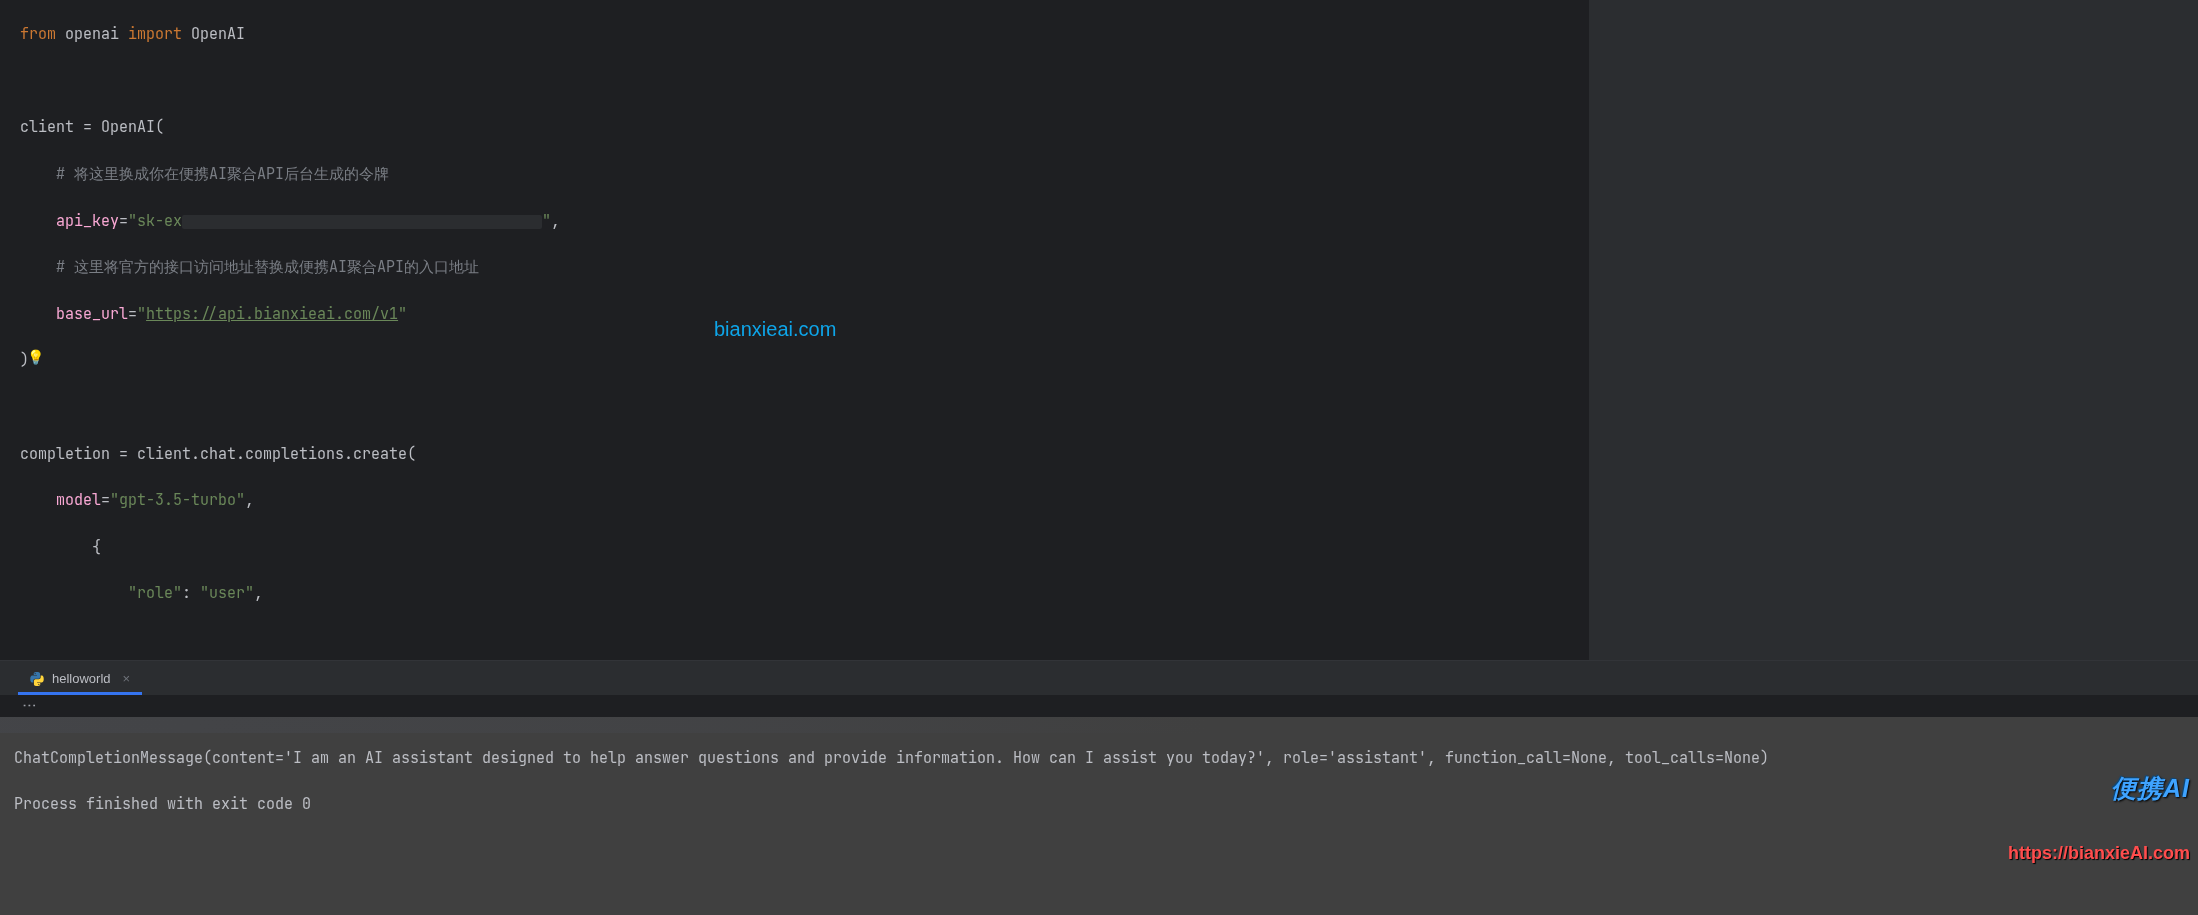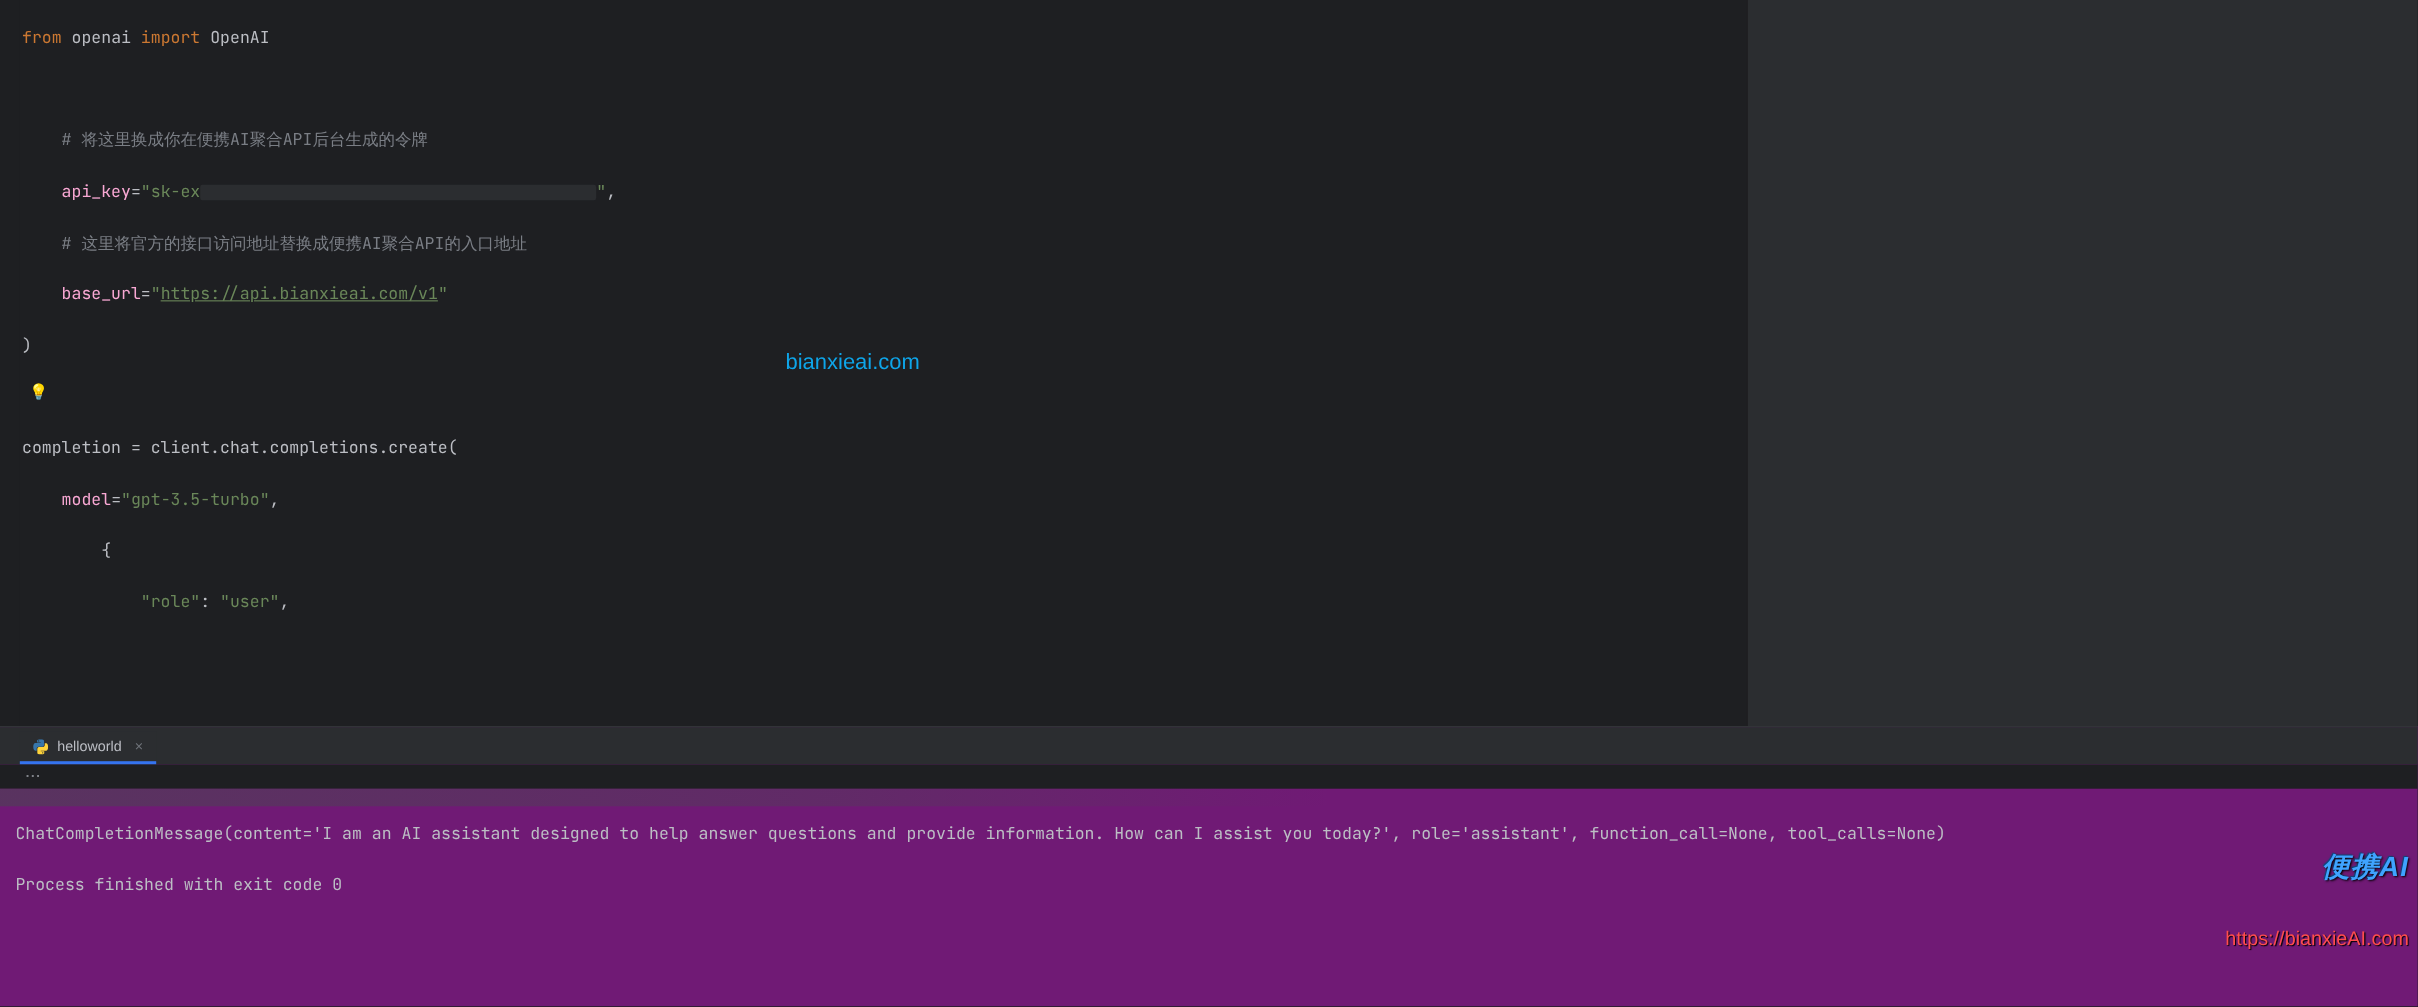--- a/index.html
+++ b/index.html
@@ -83,21 +83,21 @@
     width: 610px;
     background: #2b2d30;
     border-left: 1px solid #1e1f22;
   }
 
   .terminal-area {
     flex: 0 0 auto;
     height: 255px;
     display: flex;
     flex-direction: column;
-    background: #701a75;
+    background: #404040;
     border-top: 1px solid #323438;
   }
   .run-tabs {
     height: 34px;
     background: #2b2d30;
     display: flex;
     align-items: flex-end;
     padding-left: 18px;
     gap: 0;
   }
@@ -160,39 +160,40 @@
     color: #3fa3ff;
     font-size: 25px;
     font-weight: 700;
     font-style: italic;
     text-shadow: 1px 1px 2px #000, -1px -1px 1px #0a4a80;
     letter-spacing: 1px;
   }
   .brand-overlay .url {
     color: #ff4d4d;
     font-size: 18px;
-    font-weight: 400;
+    font-weight: 700;
     text-shadow: 1px 1px 1px #000;
     margin-top: -4px;
   }
 </style>
 </head>
 <body>
 
 <div class="root">
 
   <div class="editor-row">
 
     <div class="editor-pane">
       <div class="gutter"></div>
       <span class="gutter-bulb">💡</span>
 
       <div class="code">
 <span class="line"><span class="tok-kw">from</span> <span class="tok-mod">openai</span> <span class="tok-kw">import</span> <span class="tok-id">OpenAI</span></span>
 <span class="line"> </span>
+<span class="line"><span class="tok-id">client = OpenAI(</span></span>
 <span class="line">    <span class="tok-cmt"># 将这里换成你在便携AI聚合API后台生成的令牌</span></span>
 <span class="line">    <span class="tok-param">api_key</span><span class="tok-punc">=</span><span class="tok-str">"sk-ex</span><span class="redact"></span><span class="tok-str">"</span><span class="tok-punc">,</span></span>
 <span class="line">    <span class="tok-cmt"># 这里将官方的接口访问地址替换成便携AI聚合API的入口地址</span></span>
 <span class="line">    <span class="tok-param">base_url</span><span class="tok-punc">=</span><span class="tok-str">"</span><span class="tok-url">https://api.bianxieai.com/v1</span><span class="tok-str">"</span></span>
 <span class="line"><span class="tok-punc">)</span></span>
 <span class="line"> </span>
 <span class="line"><span class="tok-id">completion = client.chat.completions.create(</span></span>
 <span class="line">    <span class="tok-param">model</span><span class="tok-punc">=</span><span class="tok-str">"gpt-3.5-turbo"</span><span class="tok-punc">,</span></span>
 <span class="line">        <span class="tok-punc">{</span></span>
 <span class="line">            <span class="tok-key">"role"</span><span class="tok-punc">: </span><span class="tok-str">"user"</span><span class="tok-punc">,</span></span>

